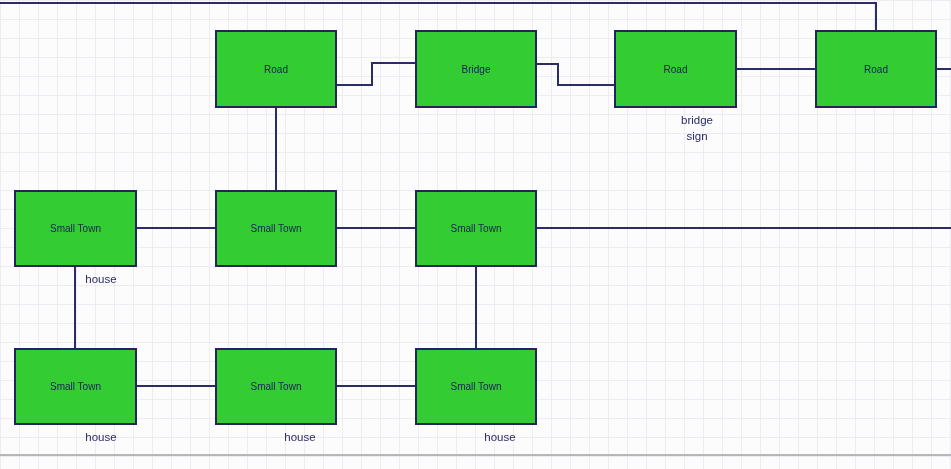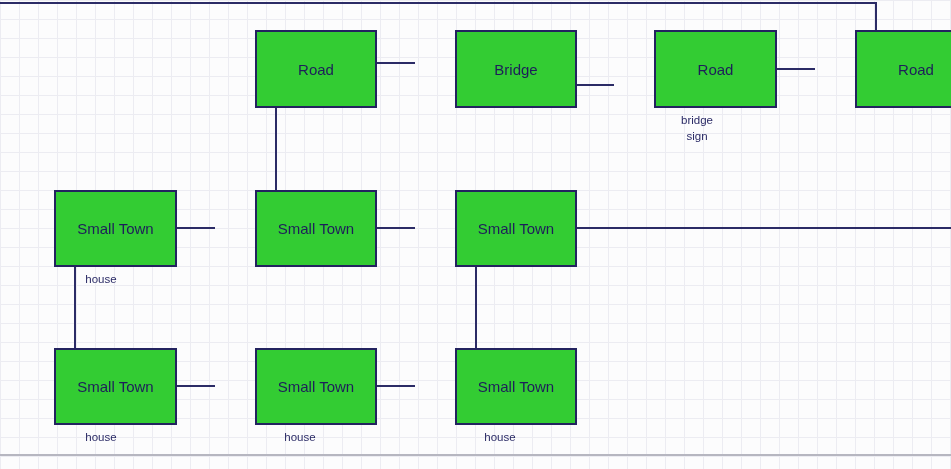--- a/index.html
+++ b/index.html
@@ -24,24 +24,23 @@
     left: 0;
     top: 0;
   }
   .node {
     position: absolute;
     box-sizing: border-box;
     border: 2px solid #23235f;
     display: flex;
     align-items: center;
     justify-content: center;
-    font-size: 15px;
+    font-size: 10px;
     cursor: default;
     user-select: none;
-    margin-left: 40px;
   }
   .node span {
     pointer-events: none;
   }
   .edge-label {
     position: absolute;
     transform: translateX(-50%);
     font-size: 11.5px;
     line-height: 1.35;
     text-align: center;

